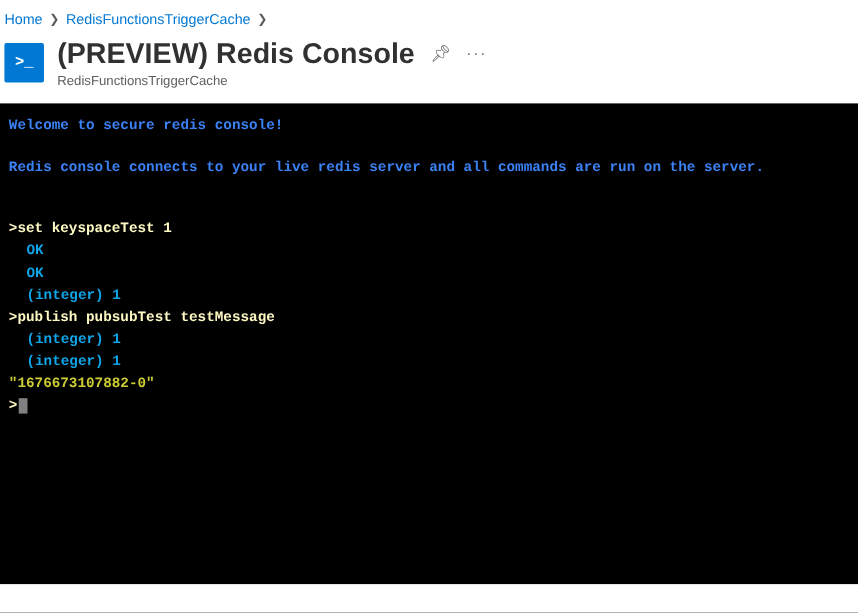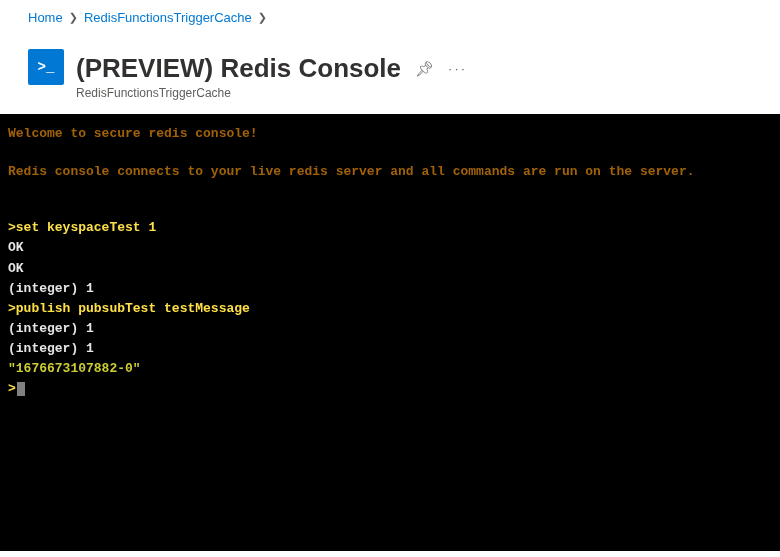--- a/index.html
+++ b/index.html
@@ -5,21 +5,21 @@
     * { margin: 0; padding: 0; box-sizing: border-box; }
     body {
       font-family: 'Segoe UI', -apple-system, sans-serif;
       width: 780px;
       height: 557px;
       overflow: hidden;
       background: #fff;
     }
     .header-region {
       background: #fff;
-      padding: 10px 16px 14px 28px;
+      padding: 10px 16px 14px 4px;
     }
     .breadcrumb {
       font-size: 13px;
       color: #0078d4;
       display: flex;
       align-items: center;
       gap: 6px;
     }
     .breadcrumb a { color: #0078d4; text-decoration: none; cursor: pointer; }
     .breadcrumb .chev { color: #605e5c; font-size: 11px; }
@@ -43,21 +43,20 @@
       border-radius: 2px;
     }
     .title-col { display: flex; flex-direction: column; }
     .page-title {
       font-size: 26px;
       font-weight: 600;
       color: #323130;
       display: flex;
       align-items: center;
       gap: 14px;
-      margin-top: 20px;
     }
     .subtitle {
       font-size: 12px;
       color: #605e5c;
       margin-top: 2px;
     }
     .pin-icon, .more-icon {
       color: #605e5c;
       font-size: 15px;
       cursor: pointer;
@@ -68,23 +67,23 @@
       background: #000;
       color: #fff;
       font-family: 'Consolas', 'Courier New', monospace;
       font-size: 13px;
       font-weight: bold;
       padding: 10px 8px;
       line-height: 1.55;
       height: calc(557px - 120px);
       overflow: hidden;
     }
-    .c-cyan { color: #a16207; }
-    .c-green { color: #e5e5e5; }
-    .c-white { color: #fde047; }
+    .c-cyan { color: #3b82f6; }
+    .c-green { color: #0ea5e9; margin-left: 16px; }
+    .c-white { color: #fef9c3; }
     .c-yellow { color: #cccc33; }
     .spacer { height: 18px; }
     .cursor {
       display: inline-block;
       width: 8px;
       height: 14px;
       background: #808080;
       vertical-align: middle;
       margin-left: 1px;
     }

